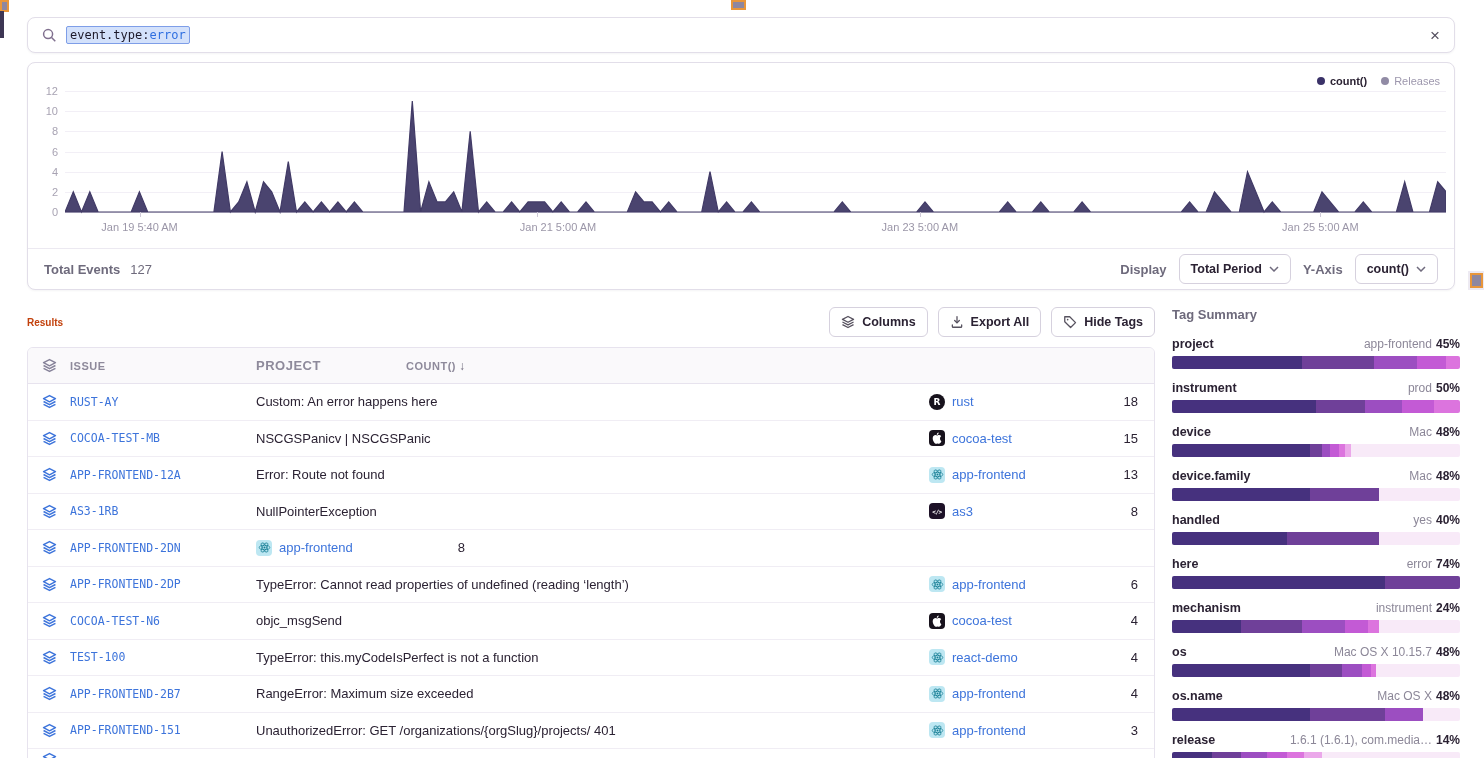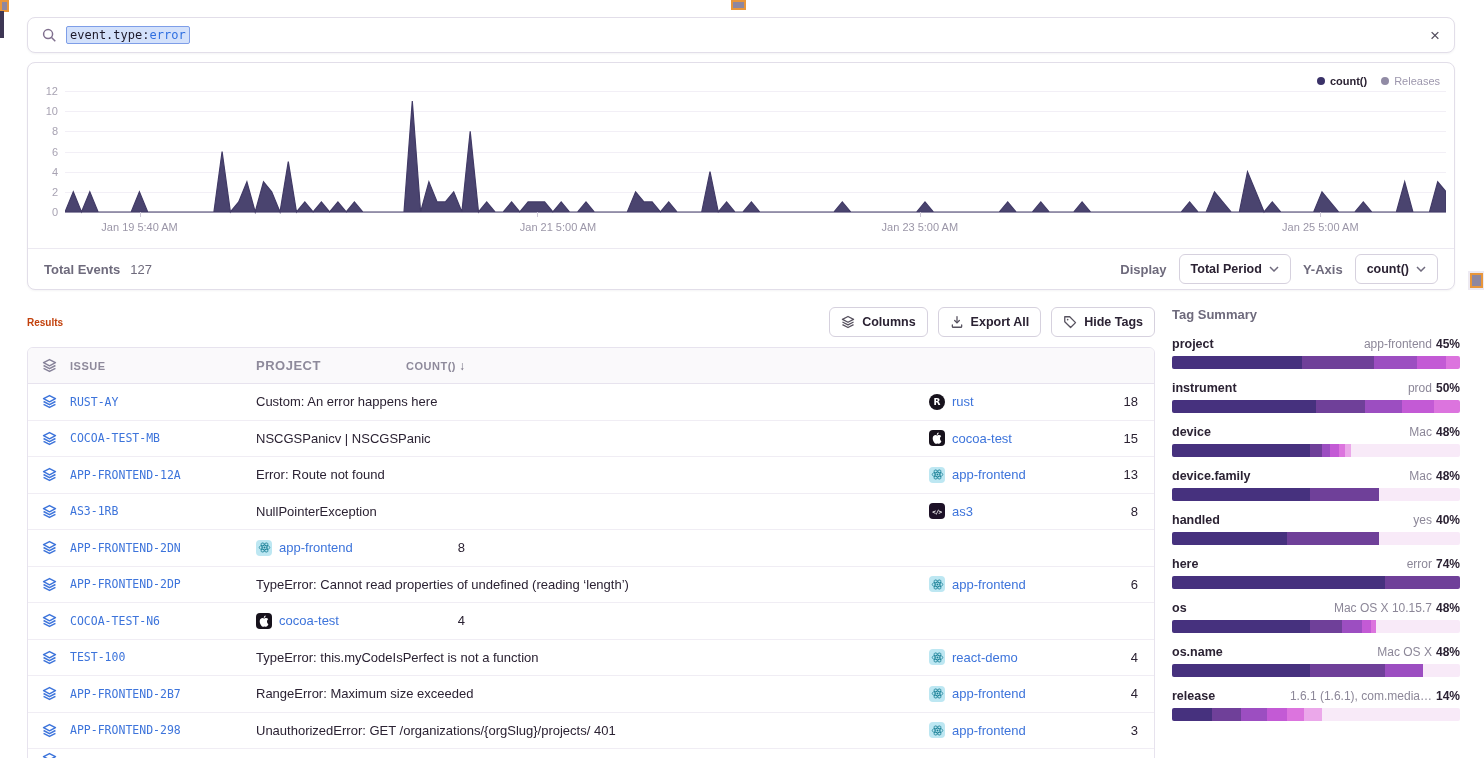--- a/index.html
+++ b/index.html
@@ -344,20 +344,21 @@
   </div>
     <div class="trow">
     <span class="c-icon">
         <svg width="15" height="15" viewBox="0 0 24 24" fill="none" stroke="#3D74DB" stroke-width="2.4" stroke-linejoin="round">
           <polygon points="12 2.5 2.5 7.5 12 12.5 21.5 7.5"></polygon>
           <path d="M2.5 12l9.5 5 9.5-5"></path>
           <path d="M2.5 16.5l9.5 5 9.5-5"></path>
         </svg>
       </span>
     <span class="c-issue">COCOA-TEST-N6</span>
+    <span class="c-title">objc_msgSend</span>
     <span class="c-project">
         <span class="pi pi-cocoa">
           <svg width="10" height="12" viewBox="0 0 12 14">
             <path fill="#fff" d="M9.6 7.4c0-1.7 1.4-2.5 1.4-2.5S10.2 3.6 8.6 3.5c-1-.1-2 .6-2.4.6-.5 0-1.3-.6-2.2-.6C2.7 3.5 1.4 4.6 1 6.2c-.6 2.3.6 5 1.8 6.4.5.7 1.1 1.3 1.9 1.3.7 0 1-.4 1.9-.4s1.1.4 1.9.4c.8 0 1.4-.7 1.9-1.4.6-.8.8-1.6.8-1.7 0 0-1.6-.6-1.6-3.4zM7.4 2.4c.4-.5.7-1.2.6-1.9-.6 0-1.3.4-1.7.9-.4.4-.7 1.1-.6 1.8.7.1 1.3-.3 1.7-.8z"></path>
           </svg>
         </span>
         <span>cocoa-test</span>
       </span>
     <span class="c-count">4</span>
   </div>
@@ -408,21 +409,21 @@
     <span class="c-count">4</span>
   </div>
     <div class="trow">
     <span class="c-icon">
         <svg width="15" height="15" viewBox="0 0 24 24" fill="none" stroke="#3D74DB" stroke-width="2.4" stroke-linejoin="round">
           <polygon points="12 2.5 2.5 7.5 12 12.5 21.5 7.5"></polygon>
           <path d="M2.5 12l9.5 5 9.5-5"></path>
           <path d="M2.5 16.5l9.5 5 9.5-5"></path>
         </svg>
       </span>
-    <span class="c-issue">APP-FRONTEND-298</span>
+    <span class="c-issue">APP-FRONTEND-151</span>
     <span class="c-title">UnauthorizedError: GET /organizations/{orgSlug}/projects/ 401</span>
     <span class="c-project">
         <span class="pi pi-react">
           <svg width="13" height="13" viewBox="0 0 16 16" fill="none" stroke="#147D94" stroke-width="0.9">
             <ellipse cx="8" cy="8" rx="6.5" ry="2.6"></ellipse>
             <ellipse cx="8" cy="8" rx="6.5" ry="2.6" transform="rotate(60 8 8)"></ellipse>
             <ellipse cx="8" cy="8" rx="6.5" ry="2.6" transform="rotate(120 8 8)"></ellipse>
             <circle cx="8" cy="8" r="1.2" fill="#147D94" stroke="none"></circle>
           </svg>
         </span>
@@ -512,20 +513,34 @@
       <span class="tag-label">here</span>
       <span><span class="tag-value">error</span><span class="tag-pct">74%</span></span>
     </div>
     <div class="tag-bar">
           <span class="tag-seg" style="width:74%;background:#46317E"></span>
           <span class="tag-seg" style="width:26%;background:#6F4099"></span>
         </div>
   </div>
       <div class="tag-item">
     <div class="tag-head">
+      <span class="tag-label">mechanism</span>
+      <span><span class="tag-value">instrument</span><span class="tag-pct">24%</span></span>
+    </div>
+    <div class="tag-bar">
+          <span class="tag-seg" style="width:24%;background:#46317E"></span>
+          <span class="tag-seg" style="width:21%;background:#6F4099"></span>
+          <span class="tag-seg" style="width:15%;background:#9C4EC1"></span>
+          <span class="tag-seg" style="width:8%;background:#C35AD5"></span>
+          <span class="tag-seg" style="width:4%;background:#DC74DE"></span>
+          <span class="tag-seg" style="flex:1;background:#F8EAF8"></span>
+        </div>
+  </div>
+      <div class="tag-item">
+    <div class="tag-head">
       <span class="tag-label">os</span>
       <span><span class="tag-value">Mac OS X 10.15.7</span><span class="tag-pct">48%</span></span>
     </div>
     <div class="tag-bar">
           <span class="tag-seg" style="width:48%;background:#46317E"></span>
           <span class="tag-seg" style="width:11%;background:#6F4099"></span>
           <span class="tag-seg" style="width:7%;background:#9C4EC1"></span>
           <span class="tag-seg" style="width:3%;background:#C35AD5"></span>
           <span class="tag-seg" style="width:2%;background:#DC74DE"></span>
           <span class="tag-seg" style="flex:1;background:#F8EAF8"></span>

